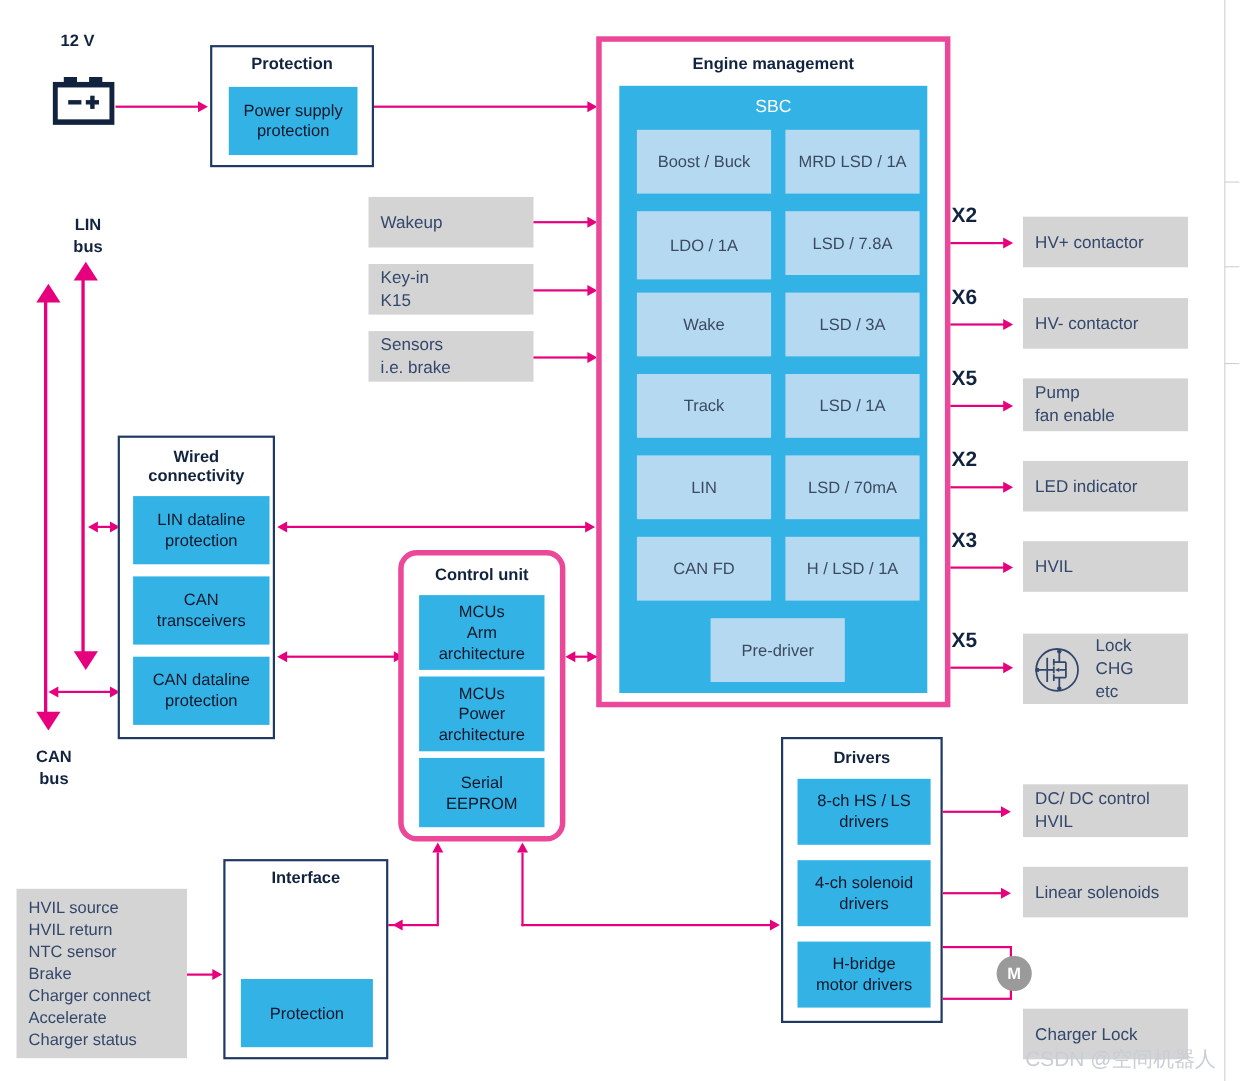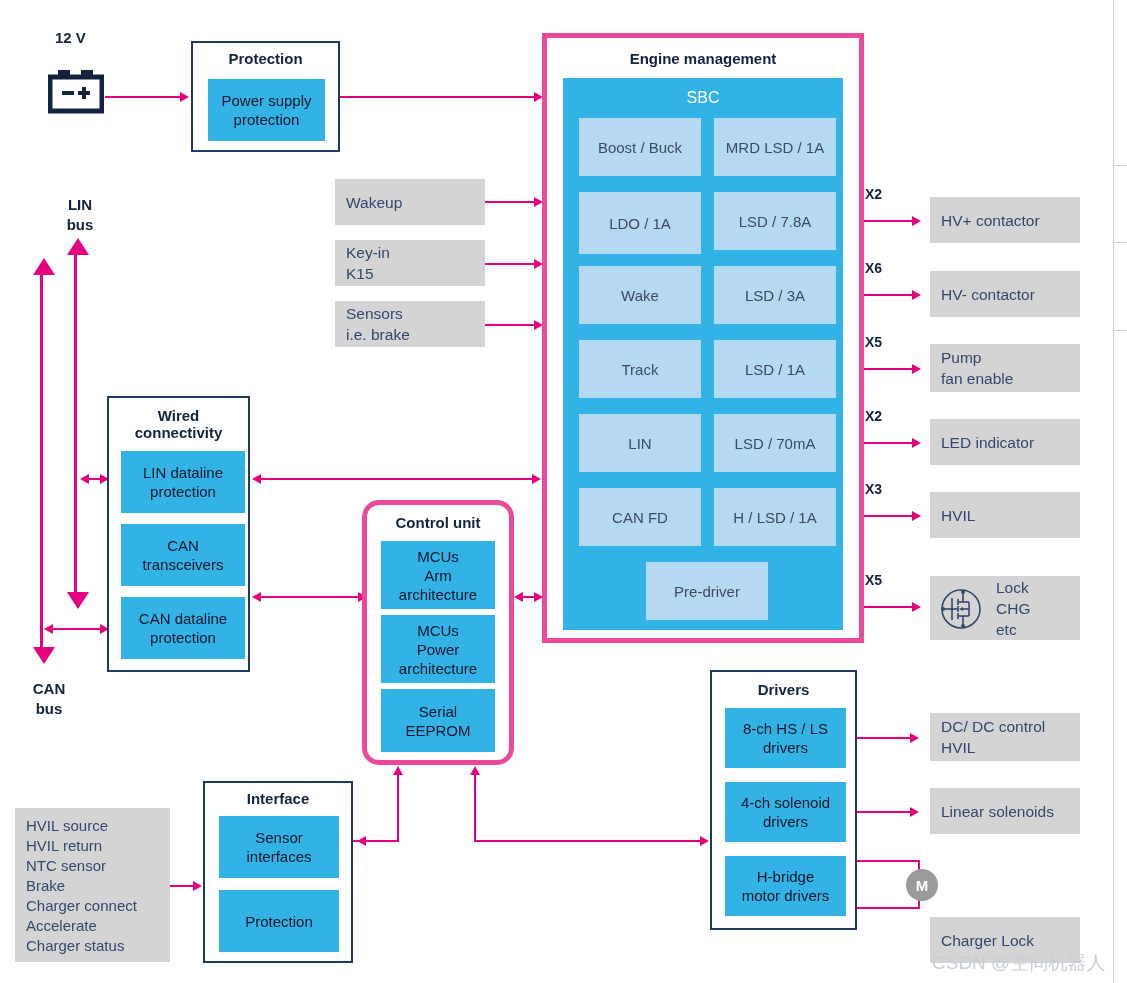--- a/index.html
+++ b/index.html
@@ -19,21 +19,21 @@
   .container-mag{border:5px solid #ec4899;background:#ffffff;}
 
   
   .blue{background:#33b2e5;color:#0f172a;font-size:15px;line-height:19px;}
   .lightblue{background:#b6d9f2;color:#3b4a60;font-size:15px;line-height:19px;}
   .grey{background:#d4d4d4;color:#33476b;font-size:15.5px;line-height:21px;}
   .grey.pad{padding-left:11px;}
 
   
   .lbl-bold{font-weight:bold;color:#12233f;font-size:15px;line-height:18px;}
-  .lbl-x{font-weight:bold;color:#12233f;font-size:14px;}
+  .lbl-x{font-weight:bold;color:#12233f;font-size:19px;}
 
   
   .hline{background:#e6007e;height:2px;}
   .vline{background:#e6007e;width:2px;}
   .vline-thick{background:#e6007e;width:3px;}
 
   .ar{position:absolute;width:0;height:0;}
   .ar-r{border-top:5px solid transparent;border-bottom:5px solid transparent;border-left:9px solid #e6007e;}
   .ar-l{border-top:5px solid transparent;border-bottom:5px solid transparent;border-right:9px solid #e6007e;}
   .ar-u{border-left:5px solid transparent;border-right:5px solid transparent;border-bottom:9px solid #e6007e;}
@@ -331,24 +331,20 @@
     <span>M</span>
   </div>
 
   <div class="abs grey pad" style="left:930px;top:917px;width:150px;height:46px;display:flex;flex-direction:column;justify-content:center;">
     <span>Charger Lock</span>
   </div>
 
   <div class="abs container" style="left:203px;top:781px;width:150px;height:182px;">
     <div class="container-title" style="top:7px;">Interface</div>
 
-    <div class="abs blue ctr" style="left:14px;top:33px;width:120px;height:62px;flex-direction:column;">
-      <span>Sensor</span>
-      <span>interfaces</span>
-    </div>
     <div class="abs blue ctr" style="left:14px;top:107px;width:120px;height:62px;flex-direction:column;">
       <span>Protection</span>
     </div>
   </div>
 
   <div class="abs grey" style="left:15px;top:808px;width:155px;height:154px;padding:8px 0 0 11px;
        display:flex;flex-direction:column;justify-content:flex-start;font-size:15px;line-height:20px;">
     <span>HVIL source</span>
     <span>HVIL return</span>
     <span>NTC sensor</span>

